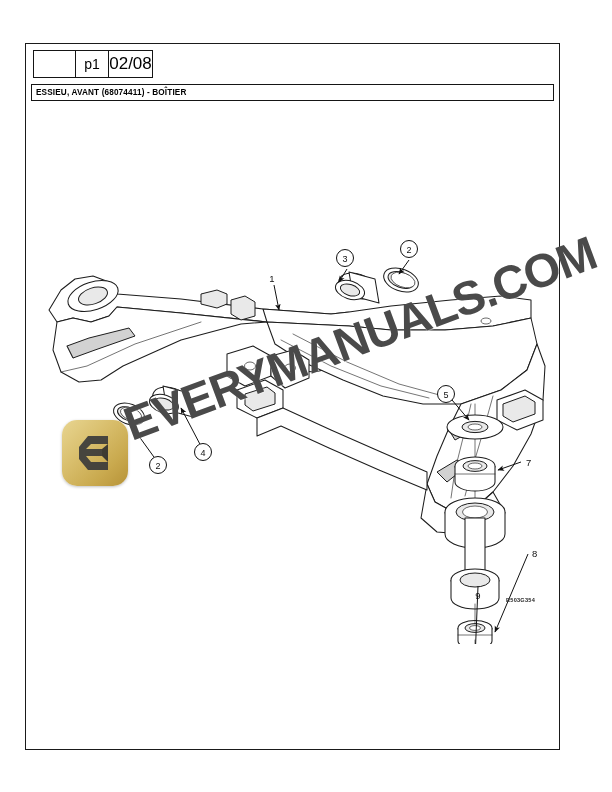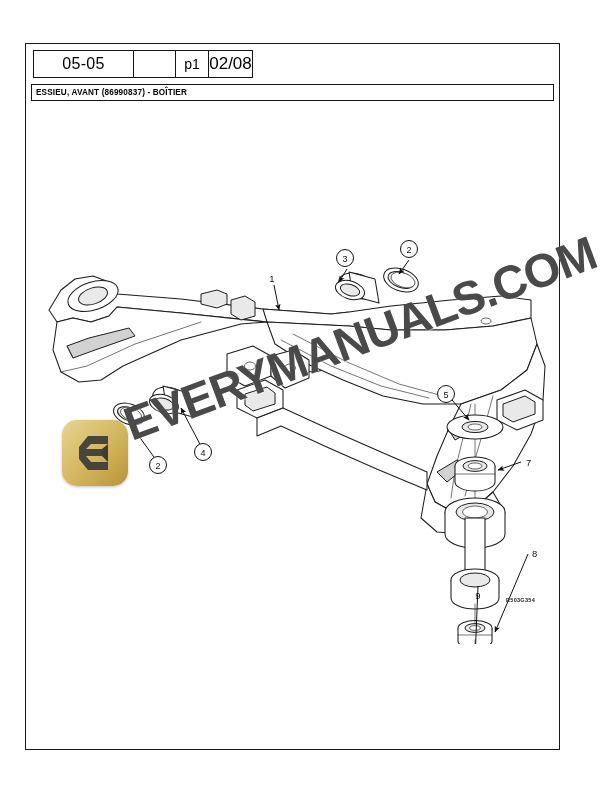--- a/index.html
+++ b/index.html
@@ -143,28 +143,27 @@
   
   .callout-num { font-family: "Liberation Sans", sans-serif; font-size: 9px; fill: #111; }
   .callout-plain { font-family: "Liberation Sans", sans-serif; font-size: 9.5px; fill: #111; }
 </style>
 </head>
 <body>
 
 <div id="page-frame"></div>
 
 <div id="header-table">
-  <div class="hcell cell-section">05-05</div>
   <div class="hcell cell-blank"></div>
   <div class="hcell cell-page">p1</div>
   <div class="hcell cell-date">02/08</div>
 </div>
 
 <div id="title-bar">
-  <span id="title-text">ESSIEU, AVANT (86990837) - BOÎTIER</span>
+  <span id="title-text">ESSIEU, AVANT (68074411) - BOÎTIER</span>
 </div>
 
 <div id="drawing">
 <svg width="523" height="540" viewBox="0 0 523 540" xmlns="http://www.w3.org/2000/svg">
   <defs>
     <style>
       .ln   { fill:none; stroke:#1d1d1d; stroke-width:1.05; stroke-linejoin:round; stroke-linecap:round; }
       .lnt  { fill:none; stroke:#2a2a2a; stroke-width:0.65; stroke-linejoin:round; stroke-linecap:round; }
       .fillw{ fill:#ffffff; stroke:#1d1d1d; stroke-width:1.05; stroke-linejoin:round; }
       .fillwt{ fill:#ffffff; stroke:#2a2a2a; stroke-width:0.7; stroke-linejoin:round; }

